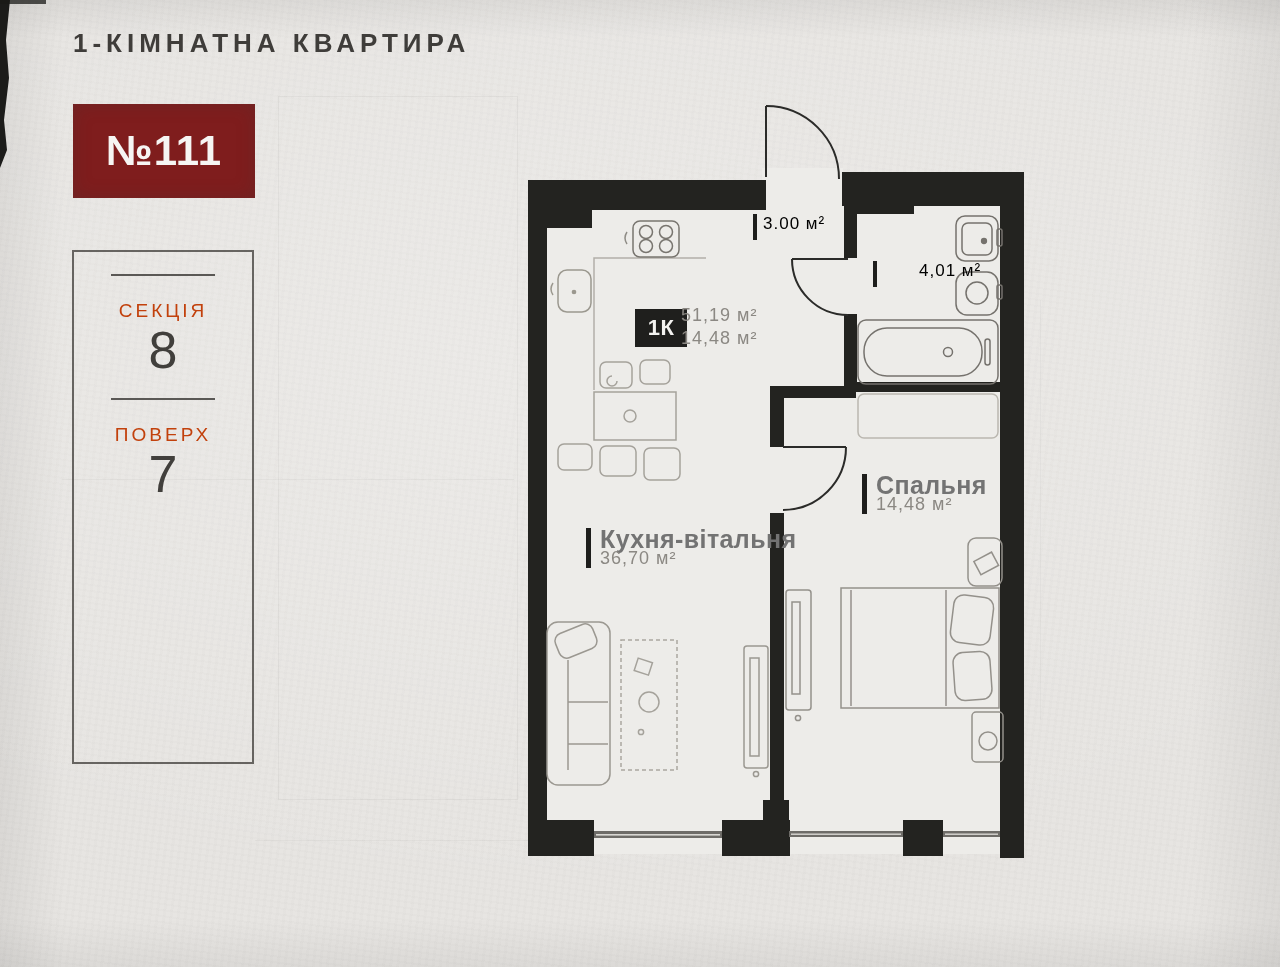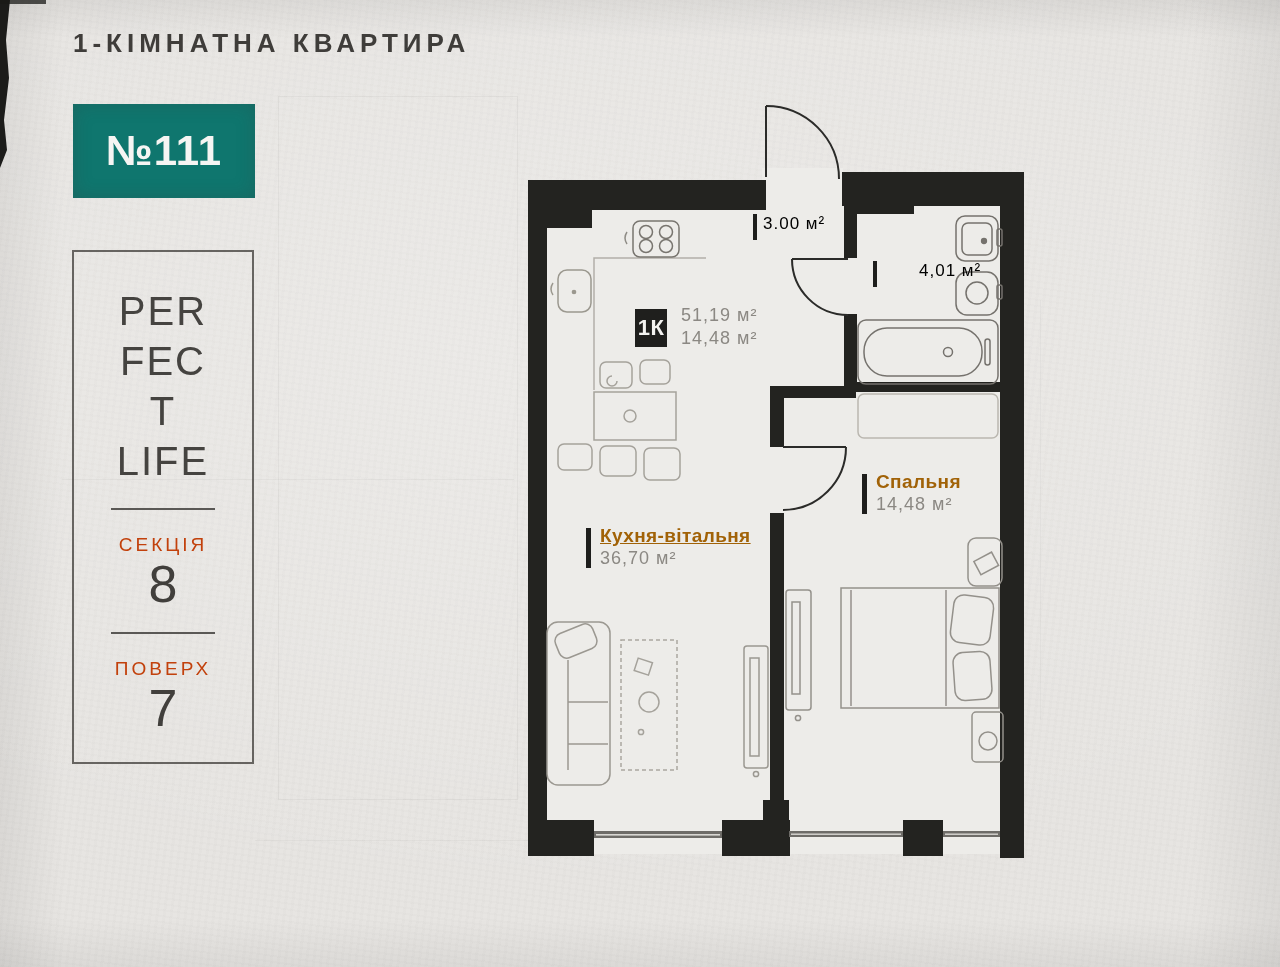--- a/index.html
+++ b/index.html
@@ -30,44 +30,44 @@
   .g3{left:255px;top:840px;width:350px;height:1px;background:rgba(80,78,74,.045);}
   .g4{left:1040px;top:300px;width:1px;height:420px;background:rgba(80,78,74,.04);}
 
   .title{
     position:absolute;left:73px;top:28px;
     font-size:26px;font-weight:700;letter-spacing:5px;color:#3f3d3a;
     white-space:nowrap;
   }
   .unit-badge{
     position:absolute;left:73px;top:104px;width:182px;height:94px;
-    background:#0f766e;color:#f6f5f3;
+    background:#7f1d1d;color:#f6f5f3;
     display:flex;align-items:center;justify-content:center;
     font-size:42px;font-weight:700;letter-spacing:1px;
     box-shadow:inset 0 0 18px rgba(60,60,58,.25);
   }
   .info-panel{
     position:absolute;left:72px;top:250px;width:178px;height:510px;
     border:2px solid rgba(70,68,64,.8);
     display:flex;flex-direction:column;align-items:center;
     color:#454340;
   }
   .logo{margin-top:34px;text-align:center;font-size:40px;line-height:50px;letter-spacing:2px;color:#454340;}
   .divider{width:104px;height:2px;background:#5a5855;margin-top:22px;}
   .small-caps{margin-top:24px;font-size:19px;letter-spacing:3px;color:#c2410c;}
   .big-num{font-size:52px;color:#413f3c;margin-top:2px;line-height:1.0;}
 
   
   .plan-label{position:absolute;white-space:nowrap;}
   .tick{position:absolute;background:#1e1e1c;width:4px;}
   .area-gray{color:#8b8883;font-size:18px;letter-spacing:1px;}
   .area-dark{color:#000000;font-size:17px;letter-spacing:1px;}
-  .room-name{color:#a16207;font-size:19px;font-weight:700;letter-spacing:.4px;}
+  .room-name{color:#737373;font-size:25px;font-weight:700;letter-spacing:.4px;}
   .type-badge{
-    position:absolute;left:635px;top:309px;width:32px;height:38px;background:#1f1f1d;
+    position:absolute;left:635px;top:309px;width:52px;height:38px;background:#1f1f1d;
     color:#f4f3f1;display:flex;align-items:center;justify-content:center;
     font-size:22px;font-weight:800;letter-spacing:.5px;
   }
   .lbl-141{position:absolute;left:681px;top:305px;}
   .lbl-1448{position:absolute;left:681px;top:328px;}
 </style>
 </head>
 <body>
 
 <div class="paper"></div>
@@ -78,26 +78,20 @@
 <div class="ghost g3"></div>
 <div class="ghost g4"></div>
 
 <div class="title">1-КІМНАТНА КВАРТИРА</div>
 
 <div class="unit-badge">
   <span>№111</span>
 </div>
 
 <div class="info-panel">
-  <div class="logo">
-    <div>PER</div>
-    <div>FEC</div>
-    <div>T</div>
-    <div>LIFE</div>
-  </div>
   <div class="divider"></div>
   <div class="small-caps">СЕКЦІЯ</div>
   <div class="big-num">8</div>
   <div class="divider"></div>
   <div class="small-caps">ПОВЕРХ</div>
   <div class="big-num">7</div>
 </div>
 
 <svg width="1280" height="967" viewBox="0 0 1280 967" style="position:absolute;left:0;top:0;" xmlns="http://www.w3.org/2000/svg">
 
@@ -251,18 +245,18 @@
 <div class="tick" style="left:873px;top:261px;height:26px;"></div>
 <div class="plan-label area-dark" style="left:883px;top:261px;margin-left:36px;">4,01 м²</div>
 
 <div class="type-badge">
   <span>1К</span>
 </div>
 <div class="plan-label area-gray lbl-141">51,19 м²</div>
 <div class="plan-label area-gray lbl-1448">14,48 м²</div>
 
 <div class="tick" style="left:586px;top:528px;height:40px;width:5px;"></div>
-<div class="plan-label room-name" style="left:600px;top:525px;text-decoration:underline;">Кухня-вітальня</div>
+<div class="plan-label room-name" style="left:600px;top:525px;">Кухня-вітальня</div>
 <div class="plan-label area-gray" style="left:600px;top:548px;">36,70 м²</div>
 
 <div class="tick" style="left:862px;top:474px;height:40px;width:5px;"></div>
 <div class="plan-label room-name" style="left:876px;top:471px;">Спальня</div>
 <div class="plan-label area-gray" style="left:876px;top:494px;">14,48 м²</div>
 
 </body></html>

